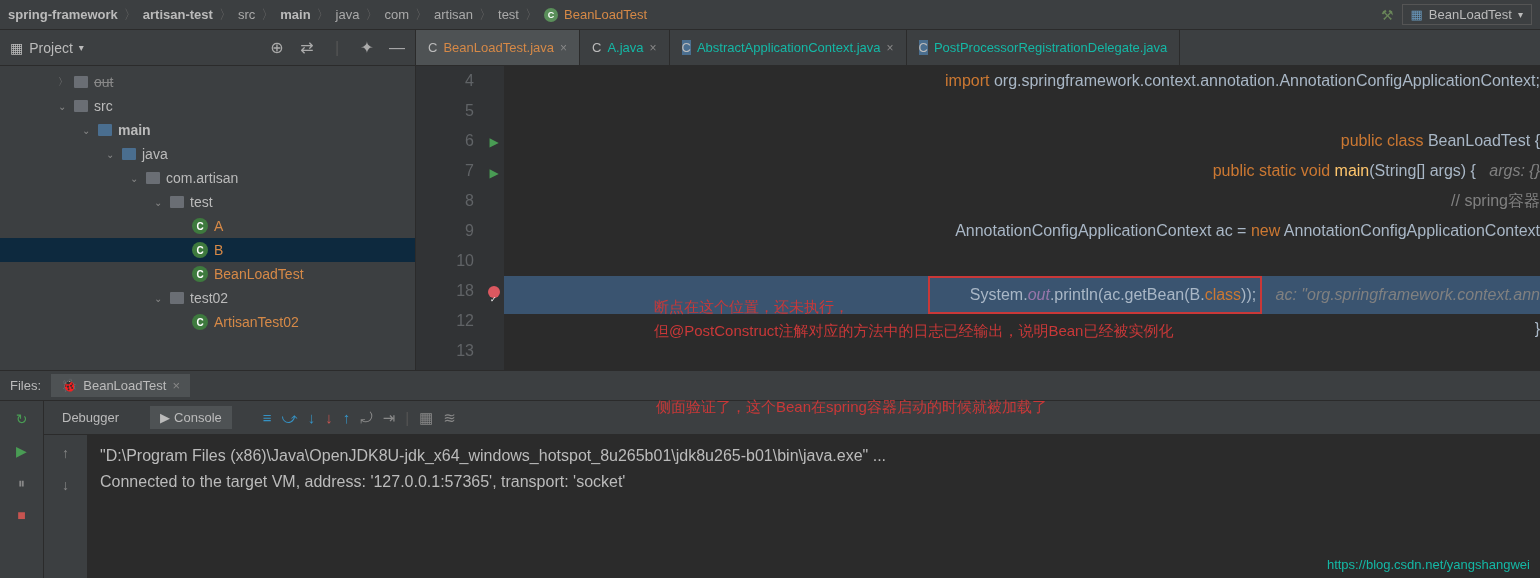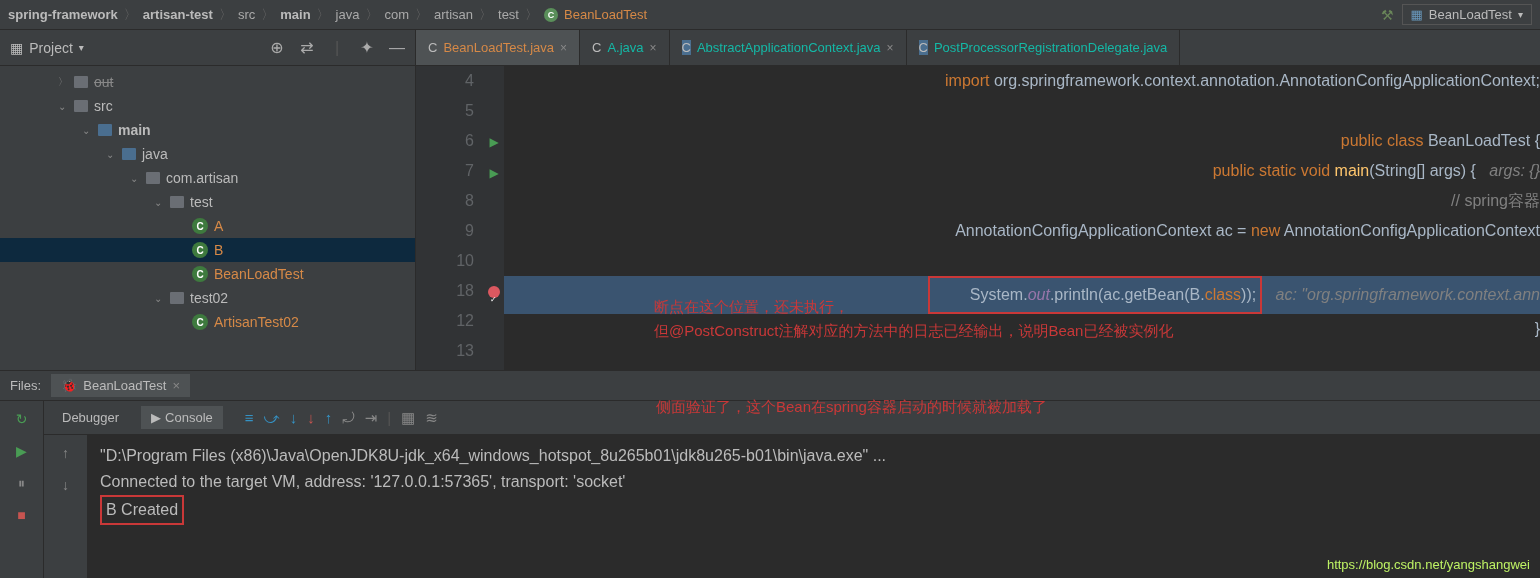--- a/index.html
+++ b/index.html
@@ -59,31 +59,31 @@
 .red-text { color: #c93838; font-family: "Microsoft YaHei", sans-serif; font-size: 15px; position: absolute; }
 
 .debug-panel { height: 208px; background: #3c3f41; border-top: 1px solid #2b2b2b; display: flex; flex-direction: column; }
 .debug-header { height: 30px; display: flex; align-items: center; padding: 0 10px; gap: 10px; font-size: 13px; border-bottom: 1px solid #2b2b2b; }
 .debug-tab { display: flex; align-items: center; gap: 6px; padding: 4px 10px; background: #4e5254; }
 .bug-icon { color: #6a9e6a; }
 .debug-body { flex: 1; display: flex; }
 .debug-left { width: 44px; background: #3c3f41; border-right: 1px solid #2b2b2b; display: flex; flex-direction: column; align-items: center; padding-top: 6px; gap: 8px; }
 .dbg-btn { width: 24px; height: 24px; display: flex; align-items: center; justify-content: center; cursor: pointer; font-size: 14px; }
 .debug-right { flex: 1; display: flex; flex-direction: column; }
-.debug-tabs-row { height: 34px; display: flex; align-items: center; gap: 12px; padding: 0 8px; border-bottom: 1px solid #2b2b2b; }
+.debug-tabs-row { height: 34px; display: flex; align-items: center; gap: 21px; padding: 0 8px; border-bottom: 1px solid #2b2b2b; }
 .debug-subtab { padding: 4px 10px; font-size: 13px; color: #bbb; cursor: pointer; display: flex; align-items: center; gap: 4px; }
 .debug-subtab.active { background: #4e5254; }
 .step-icons { display: flex; gap: 10px; margin-left: 10px; }
 .step-icons span { color: #3592c4; font-size: 15px; cursor: pointer; }
 .console-scroll { width: 44px; border-right: 1px solid #2b2b2b; display: flex; flex-direction: column; align-items: center; padding-top: 6px; gap: 8px; }
 .console-body { flex: 1; display: flex; }
 .console-text { flex: 1; background: #2b2b2b; padding: 8px 12px; font-family: Consolas, monospace; font-size: 16px; line-height: 26px; color: #bbb; }
 .boxed { border: 2px solid #c93838; display: inline-block; padding: 0 4px; }
 
-.watermark { position: absolute; right: 10px; bottom: 6px; color: #bef264; font-size: 13px; }
+.watermark { position: absolute; right: 10px; bottom: 6px; color: #14b8a6; font-size: 13px; }
 </style>
 </head>
 <body>
 
 <div class="top-bar">
   <div class="breadcrumbs">
     <span class="item bold">spring-framework</span>
     <span class="sep">〉</span>
     <span class="item bold">artisan-test</span>
     <span class="sep">〉</span>
@@ -278,20 +278,19 @@
         </div>
       </div>
       <div class="console-body">
         <div class="console-scroll">
           <span class="dbg-btn" style="color:#888">↑</span>
           <span class="dbg-btn" style="color:#888">↓</span>
         </div>
         <div class="console-text">
           <div>"D:\Program Files (x86)\Java\OpenJDK8U-jdk_x64_windows_hotspot_8u265b01\jdk8u265-b01\bin\java.exe" ...</div>
           <div>Connected to the target VM, address: '127.0.0.1:57365', transport: 'socket'</div>
-          <div><span class="boxed">B Created</span></div>
         </div>
       </div>
     </div>
   </div>
 </div>
 
 <div class="watermark">https://blog.csdn.net/yangshangwei</div>
 
 </body></html>

